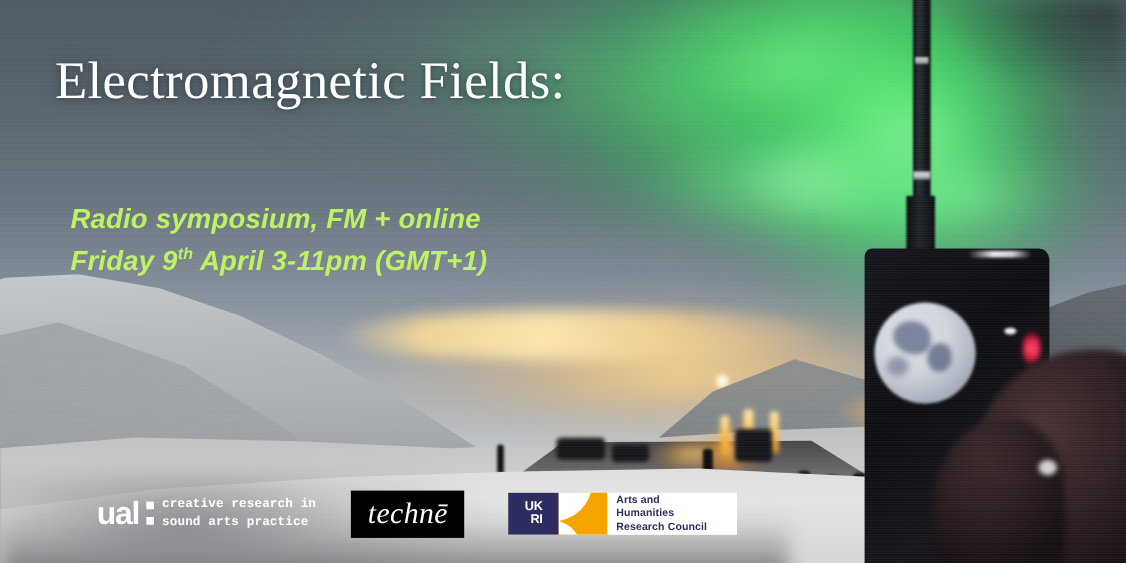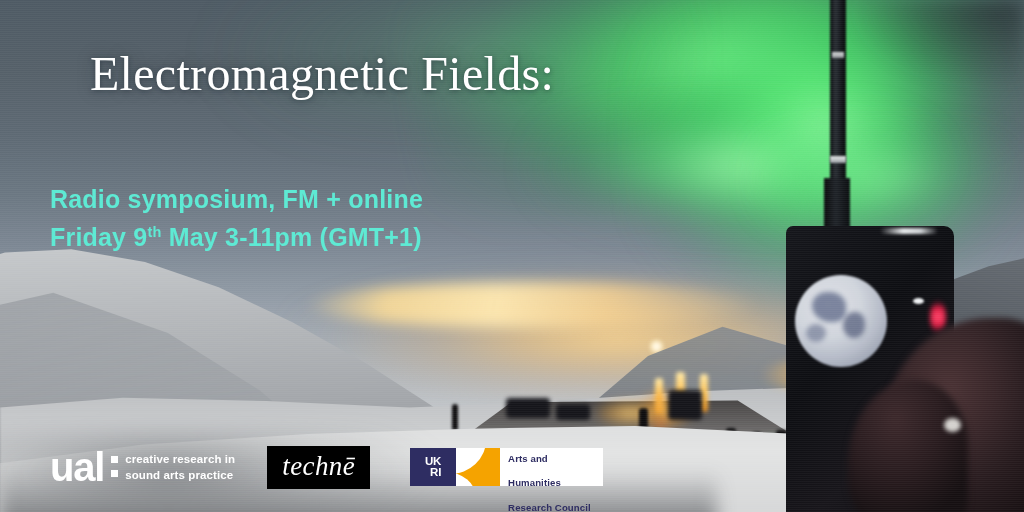--- a/index.html
+++ b/index.html
@@ -229,40 +229,41 @@
     filter:blur(8px);
   }
 
   
   #title{
     position:absolute;left:50px;top:42px;width:790px;
     font-family:"Liberation Serif","DejaVu Serif",serif;
     font-size:48px;line-height:1.32;color:#ffffff;letter-spacing:.3px;
     text-shadow:0 1px 5px rgba(20,30,40,.45), 0 0 18px rgba(20,30,40,.25);
   }
-  #title .l{display:block;white-space:nowrap;margin-left:40px;}
+  #title .l{display:block;white-space:nowrap;}
   #subtitle{
-    position:absolute;left:50px;top:180px;width:640px;
-    font-size:25px;font-weight:bold;line-height:1.52;color:#5eead4;
+    position:absolute;left:64px;top:180px;width:640px;
+    font-size:25px;font-weight:bold;line-height:1.52;color:#bef264;
     letter-spacing:.2px;
+    font-style:italic;
   }
   #subtitle .l{display:block;white-space:nowrap;}
   sup{font-size:.58em;vertical-align:super;font-weight:bold;}
 
   
   #logos{position:absolute;left:50px;top:447px;height:40px;display:flex;align-items:center;}
 
   
   #logo-ual{display:flex;align-items:center;gap:7px;height:34px;}
-  #ual-word{font-size:40px;font-weight:bold;color:#ffffff;letter-spacing:-1.2px;line-height:1;
-    font-family:"Liberation Sans",sans-serif;}
+  #ual-word{font-size:29px;font-weight:bold;color:#ffffff;letter-spacing:-1.2px;line-height:1;
+    font-family:"Liberation Sans",sans-serif;margin-left:38px;}
   #ual-colon{display:flex;flex-direction:column;justify-content:center;gap:7px;padding-bottom:2px;}
   #ual-colon i{display:block;width:7px;height:7px;background:#ffffff;}
   #ual-strap{display:flex;flex-direction:column;gap:1px;color:#ffffff;font-size:11.5px;
-    font-weight:bold;line-height:1.25;letter-spacing:.1px;}
+    font-weight:bold;line-height:1.25;letter-spacing:.1px;font-family:Liberation Mono, monospace;}
 
   
   #logo-techne{
     margin-left:32px;background:#000000;padding:7px 15px 9px;display:flex;align-items:center;
   }
   #techne-word{
     font-family:"Liberation Serif","DejaVu Serif",serif;font-style:italic;
     font-size:27px;color:#ffffff;line-height:1;letter-spacing:.4px;
   }
 
@@ -275,21 +276,21 @@
   #ahrc-mark{width:44px;background:#f5a300;position:relative;overflow:hidden;}
   #ahrc-mark:before{
     content:"";position:absolute;left:-6px;top:-8px;width:36px;height:34px;background:#ffffff;
     border-radius:0 0 100% 0;
   }
   #ahrc-mark:after{
     content:"";position:absolute;left:-10px;bottom:-12px;width:30px;height:26px;background:#ffffff;
     border-radius:0 100% 0 0;
   }
   #ahrc-text{background:#ffffff;color:#2e2d62;font-size:9.6px;font-weight:bold;line-height:1.3;
-    padding:5px 12px 4px 8px;display:flex;flex-direction:column;letter-spacing:.1px;gap:12px;}
+    padding:5px 27px 4px 8px;display:flex;flex-direction:column;justify-content:center;letter-spacing:.1px;}
 
   
   #grain{position:absolute;inset:0;pointer-events:none;opacity:.07;
     background-image:repeating-linear-gradient(0deg,rgba(255,255,255,.5) 0 1px,rgba(0,0,0,0) 1px 2px);}
 </style>
 </head>
 <body>
 
 <div id="poster">
 
@@ -357,21 +358,21 @@
 
     <div class="layer" id="grain"></div>
   </div>
 
   <div id="title">
     <span class="l">Electromagnetic Fields:</span>
   </div>
 
   <div id="subtitle">
     <span class="l">Radio symposium, FM + online</span>
-    <span class="l"><span>Friday 9</span><sup>th</sup><span> May 3-11pm (GMT+1)</span></span>
+    <span class="l"><span>Friday 9</span><sup>th</sup><span> April 3-11pm (GMT+1)</span></span>
   </div>
 
   <div id="logos">
 
     <div id="logo-ual">
       <span id="ual-word">ual</span>
       <span id="ual-colon">
           <i></i>
           <i></i>
         </span>

